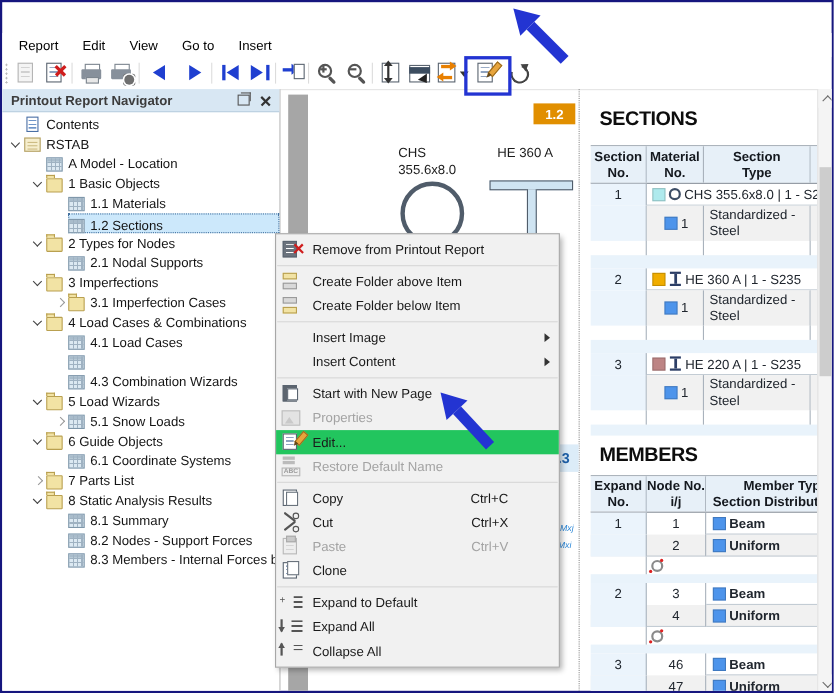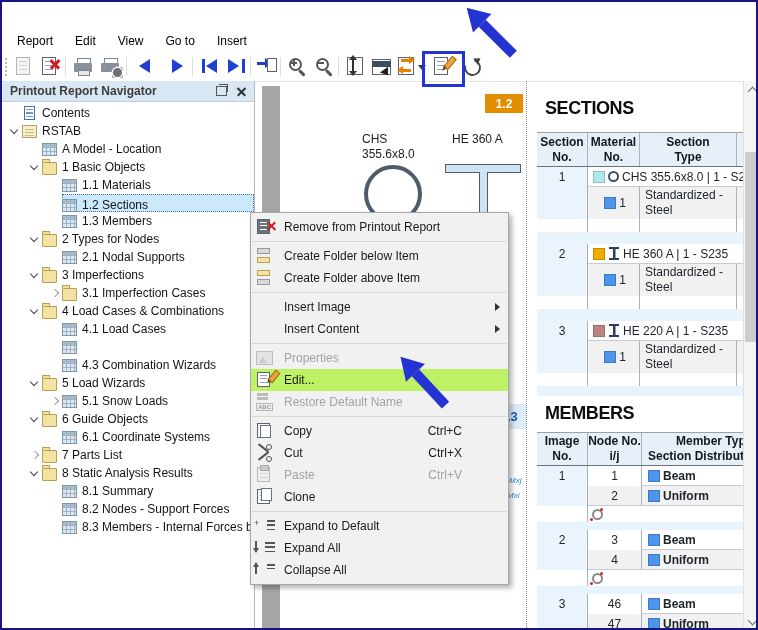--- a/index.html
+++ b/index.html
@@ -103,21 +103,21 @@
   .he-flange{left:443px;top:162px;width:76px;height:9px;background:#cfe4f2;border:1.5px solid #505c6a;box-sizing:border-box;z-index:1}
   .he-web{left:477px;top:170px;width:9px;height:160px;background:#cfe4f2;border:1.5px solid #505c6a;border-top:none;box-sizing:border-box;z-index:1}
   .frag-band{left:507px;top:402px;width:17px;height:25px;background:#dcecf8;color:#1d5fa8;font-weight:bold;font-size:13px;
              display:flex;align-items:center;z-index:2}
   .frag-vec{position:absolute;font-size:8px;font-style:italic;color:#2b87d8;z-index:2;width:17px;overflow:hidden;white-space:nowrap}
   
   .cmenu{left:248px;top:210px;width:259px;background:#f1f1f1;border:1px solid #a7a7a7;box-shadow:3px 3px 5px rgba(0,0,0,.3);
          z-index:8;padding:3px 0;box-sizing:border-box}
   .mi{height:22px;display:flex;align-items:center;font-size:12px;color:#1a1a1a;position:relative}
   .mi.dis{color:#a3a3a3}
-  .mi.hl{background:#bef264}
+  .mi.hl{background:#22c55e}
   .mic{width:22px;height:18px;margin-left:3px;flex:none;position:relative}
   .mlab{margin-left:8px;white-space:nowrap}
   .msc{margin-left:auto;margin-right:46px;color:#1a1a1a}
   .mi.dis .msc{color:#a3a3a3}
   .msub{position:absolute;right:8px;top:7px;border-top:4px solid transparent;border-bottom:4px solid transparent;border-left:5px solid #333}
   .msep{height:1px;background:#d7d7d7;margin:3px 1px}
   .mpg{position:absolute;left:3px;top:1px;width:13px;height:15px;background:#fff;border:1px solid #5a6470;box-sizing:border-box}
   .mpg.dark{background:#6b737d}
   .mpg.gray{border-color:#b8b8b8;background:#eee}
   .mpg .ln{position:absolute;inset:2px 2px;background:repeating-linear-gradient(to bottom,#8fa3c0 0 1px,transparent 1px 3.4px)}
@@ -309,25 +309,20 @@
           <span class="ti ti-tbl"></span>
           <span>1.1 Materials</span>
         </div>
       <div class="trow pl2">
           <span class="exp"></span>
           <span class="sel" style="display:flex;align-items:flex-end;height:18px;flex:1">
             <span class="ti ti-tbl"></span>
             <span>1.2 Sections</span>
           </span>
         </div>
-      <div class="trow pl2">
-          <span class="exp"></span>
-          <span class="ti ti-tbl"></span>
-          <span>1.3 Members</span>
-        </div>
       <div class="trow pl1">
           <span class="exp op"></span>
           <span class="ti ti-fld"></span>
           <span>2 Types for Nodes</span>
         </div>
       <div class="trow pl2">
           <span class="exp"></span>
           <span class="ti ti-tbl"></span>
           <span>2.1 Nodal Supports</span>
         </div>
@@ -529,21 +524,21 @@
         <div class="cell bR" style="width:97px"></div>
         <div class="cell" style="flex:1"></div>
     </div>
     <div class="band" style="height:10px"></div>
   </div>
 
   <div class="rep-head" style="left:543px;top:401px">MEMBERS</div>
   <div class="rtab" style="left:535px;top:430px;width:206px;border-top:1px solid #98a2ac">
     <div class="rrow" style="height:32px">
       <div class="cell hdr bR" style="width:51px">
-          <span>Image</span>
+          <span>Expand</span>
           <span>No.</span>
         </div>
       <div class="cell hdr bR" style="width:54px">
           <span>Node No.</span>
           <span>i/j</span>
         </div>
       <div class="cell hdr" style="flex:1;align-items:flex-start;text-align:left">
         <span class="nm" style="padding-left:34px;white-space:nowrap">Member Type</span>
         <span class="nm" style="padding-left:6px;white-space:nowrap">Section Distribution</span>
       </div>
@@ -634,44 +629,51 @@
             <span class="ln" style="background:repeating-linear-gradient(to bottom,#fff 0 1px,transparent 1px 3.4px)"></span>
           </span>
           <span class="mredx1"></span>
           <span class="mredx2"></span>
         </span>
       <span class="mlab">Remove from Printout Report</span>
     </div>
     <div class="msep"></div>
     <div class="mi">
       <span class="mic">
+          <span class="slab yel" style="top:1px"></span>
+          <span class="slab" style="top:10px"></span>
+        </span>
+      <span class="mlab">Create Folder above Item</span>
+    </div>
+    <div class="mi">
+      <span class="mic">
           <span class="slab" style="top:1px"></span>
           <span class="slab yel" style="top:10px"></span>
         </span>
       <span class="mlab">Create Folder below Item</span>
-    </div>
-    <div class="mi">
-      <span class="mic">
-          <span class="slab yel" style="top:1px"></span>
-          <span class="slab" style="top:10px"></span>
-        </span>
-      <span class="mlab">Create Folder above Item</span>
     </div>
     <div class="msep"></div>
     <div class="mi">
       <span class="mic"></span>
         <span class="mlab">Insert Image</span>
         <span class="msub"></span>
     </div>
     <div class="mi">
       <span class="mic"></span>
         <span class="mlab">Insert Content</span>
         <span class="msub"></span>
     </div>
     <div class="msep"></div>
+    <div class="mi">
+      <span class="mic">
+          <span class="mpg dark" style="background:#5d656f"></span>
+          <span class="mpg" style="left:7px;top:4px;width:10px;height:11px"></span>
+        </span>
+      <span class="mlab">Start with New Page</span>
+    </div>
     <div class="mi dis">
       <span class="mic">
           <span class="mpic"></span>
         </span>
       <span class="mlab">Properties</span>
     </div>
     <div class="mi hl">
       <span class="mic">
           <span class="mpg">
             <span class="ln"></span>

